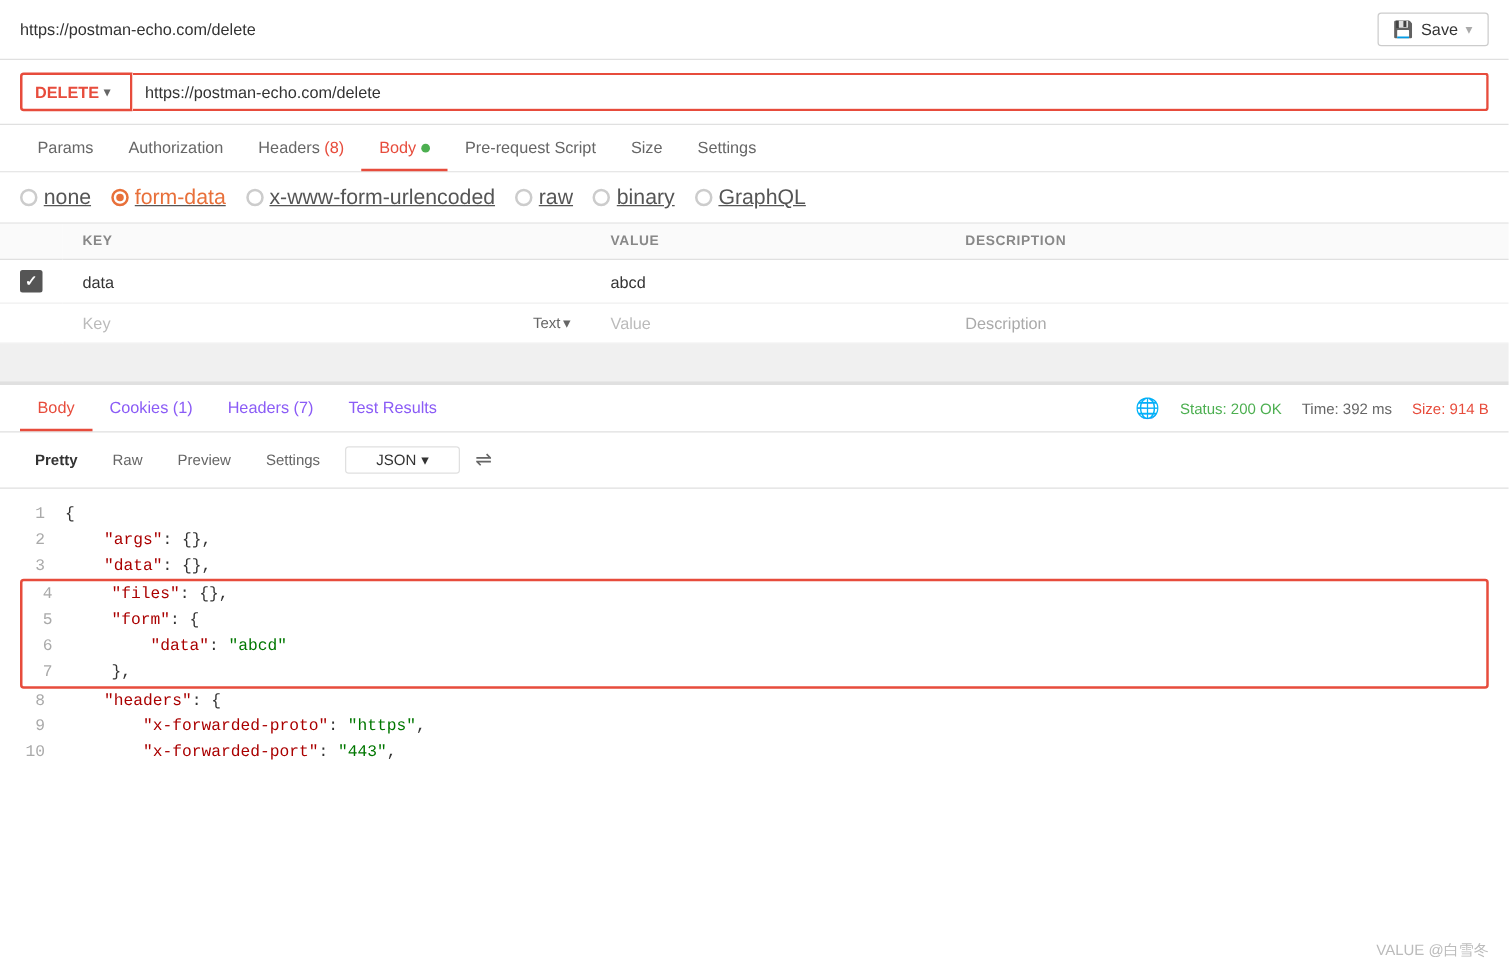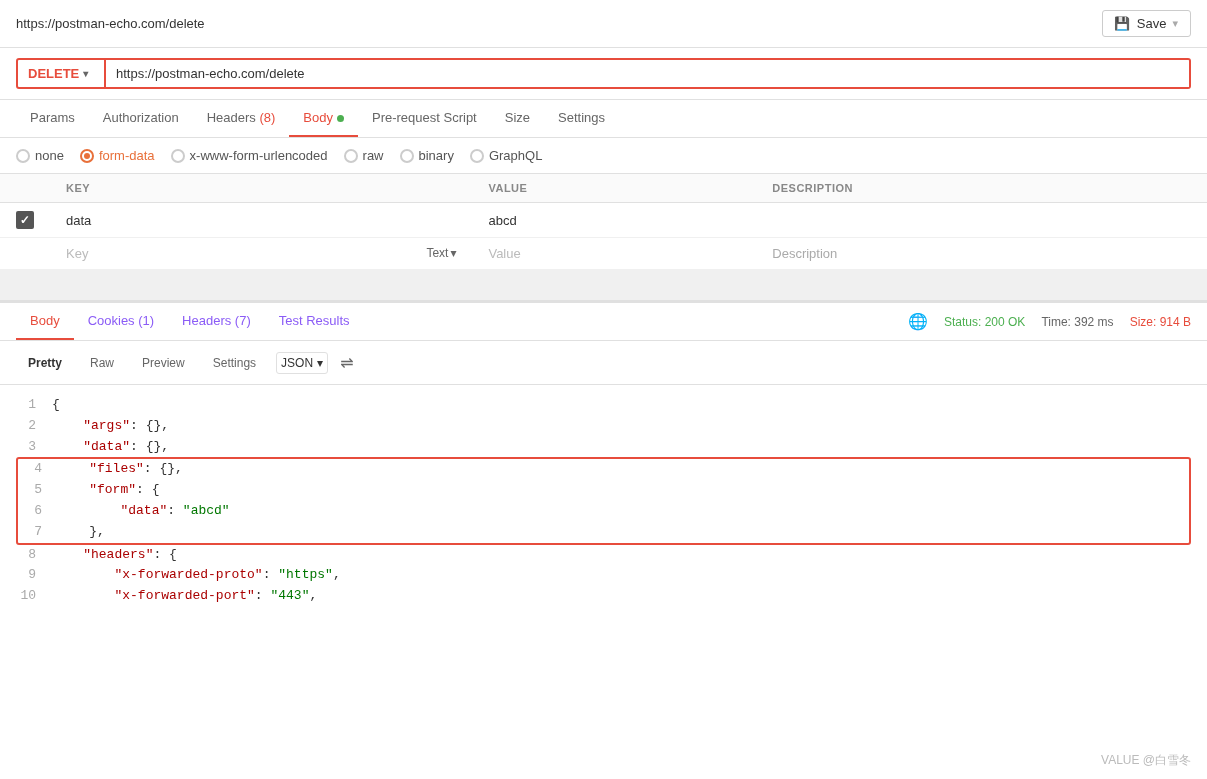--- a/index.html
+++ b/index.html
@@ -51,21 +51,21 @@
     .tab.active { color: #e74c3c; border-bottom: 2px solid #e74c3c; font-weight: 500; }
     .tab-badge { color: #e74c3c; }
     .tab-dot { width: 7px; height: 7px; background: #4CAF50; border-radius: 50%; display: inline-block; margin-left: 4px; vertical-align: middle; }
 
     
     .body-type-bar {
       display: flex; align-items: center; gap: 16px;
       padding: 10px 16px; border-bottom: 1px solid #e0e0e0;
       background: #fff;
     }
-    .radio-option { display: flex; align-items: center; gap: 5px; cursor: pointer; font-size: 13px; color: #555; }
+    .radio-option { display: flex; align-items: center; gap: 5px; cursor: pointer; font-size: 17px; color: #555; text-decoration: underline; }
     .radio-circle {
       width: 14px; height: 14px; border-radius: 50%; border: 2px solid #ccc;
       display: flex; align-items: center; justify-content: center;
     }
     .radio-circle.selected { border-color: #e8703a; }
     .radio-circle.selected::after {
       content: ''; width: 6px; height: 6px; background: #e8703a; border-radius: 50%;
     }
     .radio-circle.unselected { border: 2px solid #ccc; }
 
@@ -116,21 +116,21 @@
       display: flex; align-items: center; gap: 4px;
       padding: 8px 16px; border-bottom: 1px solid #e0e0e0;
     }
     .view-tab {
       padding: 4px 12px; font-size: 12px; color: #666;
       cursor: pointer; border-radius: 3px;
     }
     .view-tab.active { font-weight: 600; color: #333; }
     .format-select {
       display: flex; align-items: center; gap: 4px;
-      border: 1px solid #e0e0e0; border-radius: 3px; padding: 3px 4px;
+      border: 1px solid #e0e0e0; border-radius: 3px; padding: 3px 24px;
       font-size: 12px; cursor: pointer; background: #fff;
       margin-left: 4px;
     }
     .wrap-btn {
       padding: 4px 8px; font-size: 16px; cursor: pointer; color: #666;
       border: none; background: none;
     }
 
     
     .code-area { padding: 10px 16px; font-family: 'Courier New', monospace; font-size: 13px; line-height: 1.6; }

